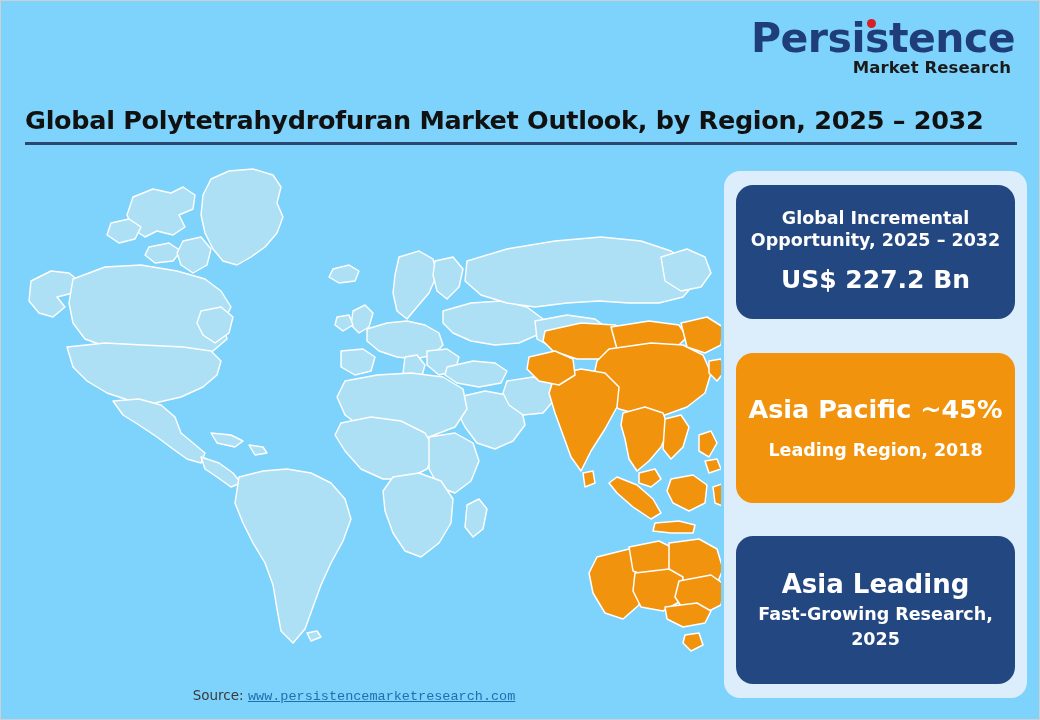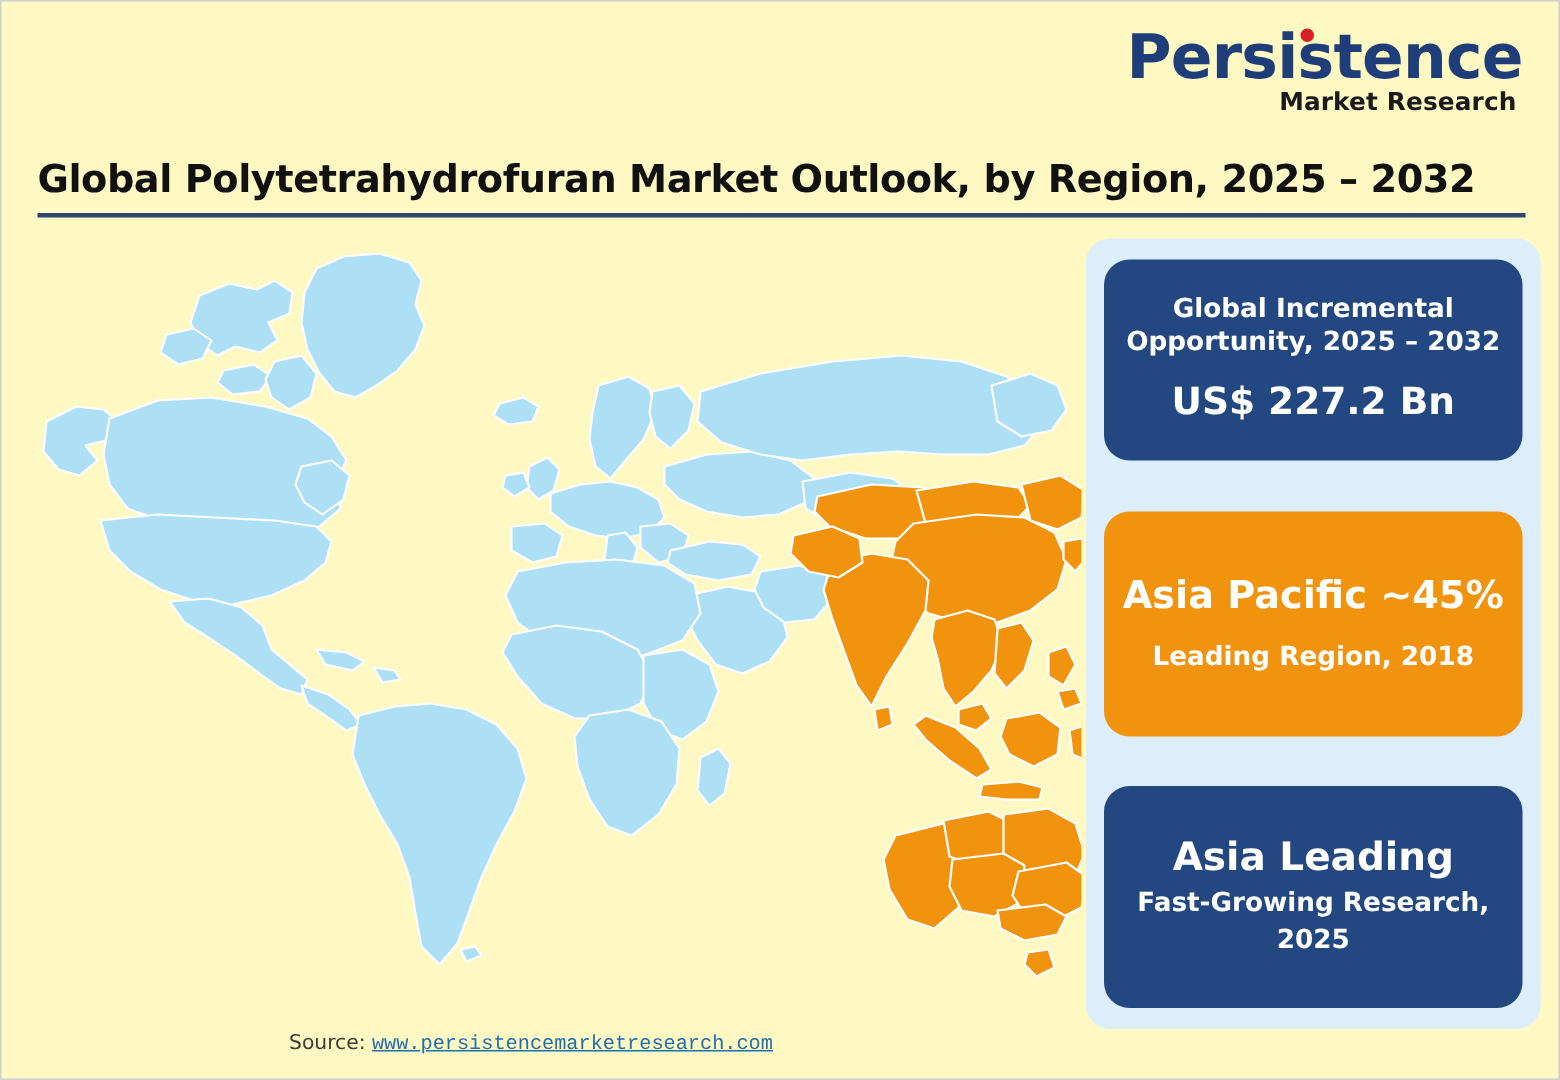--- a/index.html
+++ b/index.html
@@ -8,21 +8,21 @@
     padding: 0;
     background: #ffffff;
   }
   body {
     font-family: "Liberation Sans", sans-serif;
   }
   #infographic {
     position: relative;
     width: 1040px;
     height: 720px;
-    background: #fef9c3;
+    background: #7dd3fc;
     border: 1px solid #cfcfcf;
     box-sizing: border-box;
     overflow: hidden;
   }
 
   
   #logo-block {
     position: absolute;
     top: 16px;
     right: 28px;
@@ -87,21 +87,21 @@
     top: 160px;
     width: 706px;
     height: 500px;
   }
   #world-map { display: block; width: 100%; height: 100%; }
 
   
   #cards-panel {
     position: absolute;
     left: 723px;
-    top: 158px;
+    top: 170px;
     width: 303px;
     height: 527px;
     background: #DCEEFB;
     border-radius: 16px;
     box-sizing: border-box;
     padding: 14px 12px;
     display: flex;
     flex-direction: column;
     justify-content: space-between;
   }

